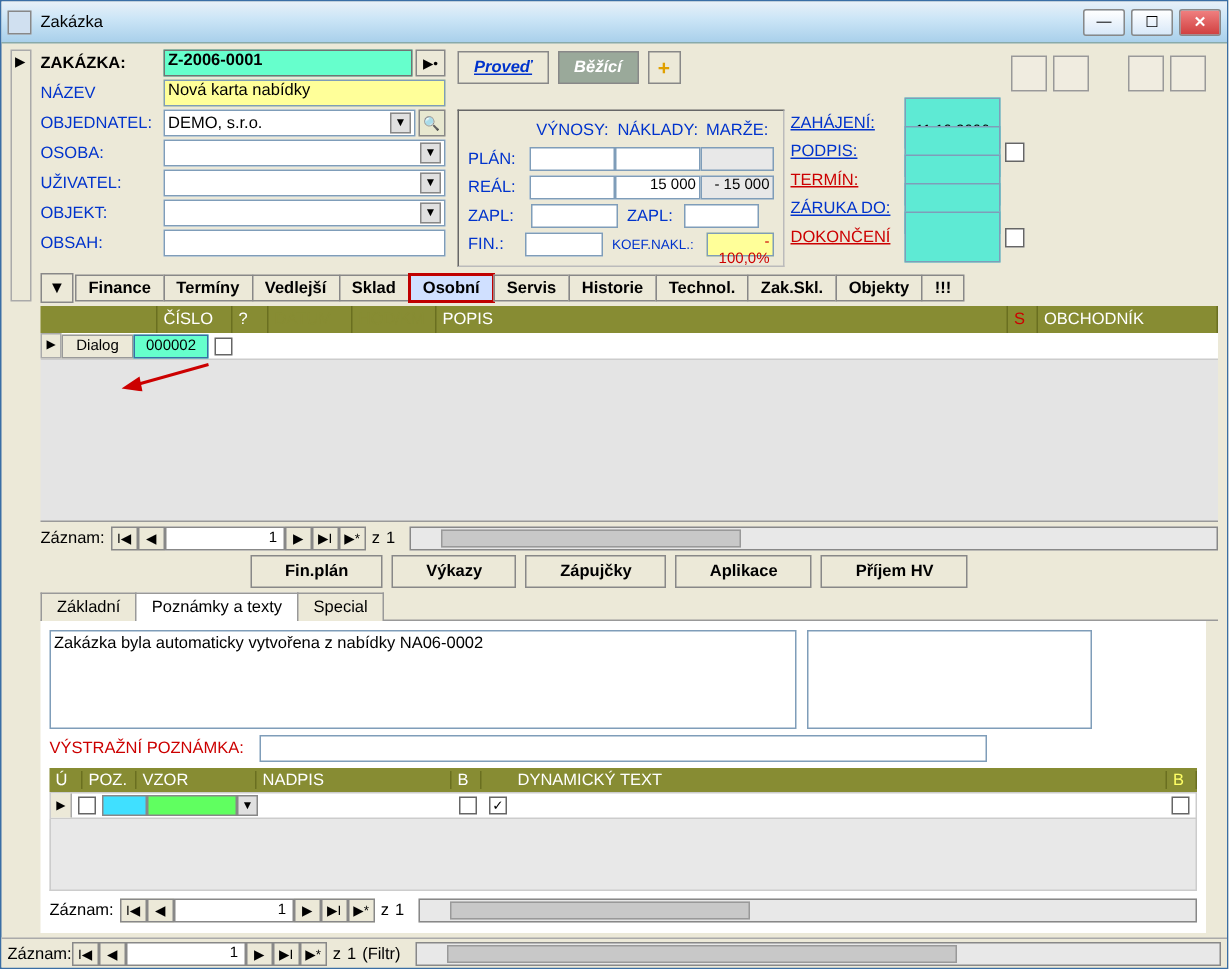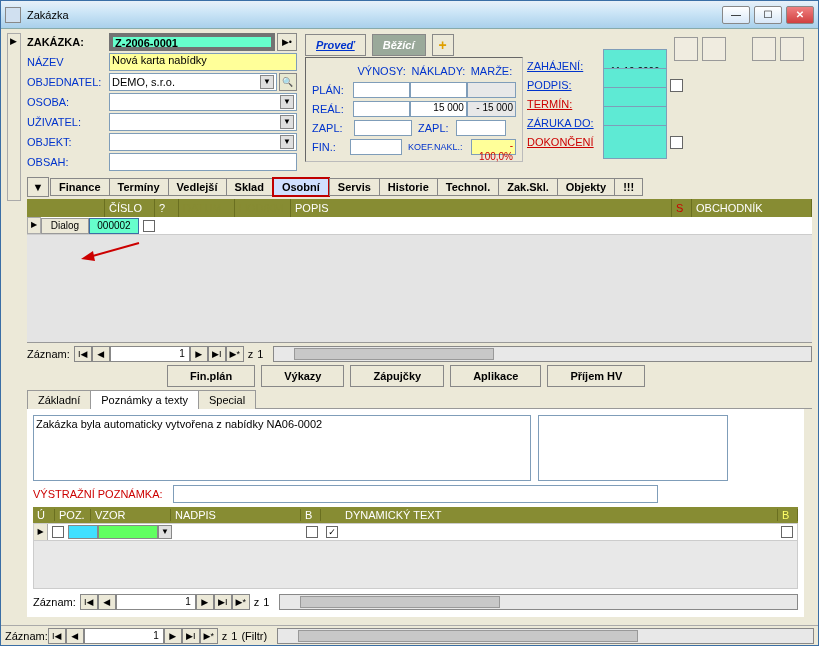--- a/index.html
+++ b/index.html
@@ -14,26 +14,26 @@
 .body { flex: 1; padding: 4px 6px 2px 6px; position: relative; overflow: hidden; }
 .rowmarker { position: absolute; left: 6px; top: 4px; width: 14px; height: 168px; background: #ece9d8; border: 1px solid #aaa; }
 .rowmarker::before { content: "▶"; font-size: 9px; position: absolute; left: 2px; top: 2px; }
 .form-top { margin-left: 20px; display: flex; gap: 8px; }
 .leftform { width: 270px; }
 .leftform .frow { display: flex; align-items: center; margin-bottom: 2px; height: 18px; }
 .leftform label { width: 82px; color: #0033cc; }
 .txt { height: 18px; border: 1px solid #7f9db9; background: #fff; padding: 0 2px; font-size: 11px; }
 .sel { height: 18px; border: 1px solid #7f9db9; background: #fff; display: flex; align-items: center; padding: 0 2px; flex: 1; }
 .sel .dd { margin-left: auto; width: 14px; height: 14px; background: #e0e0e0; border: 1px solid #888; text-align: center; line-height: 12px; font-size: 8px; }
-.zak-box { flex: 1; height: 18px; border: 4px solid #737373; background: #66ffcc; padding: 0 2px; font-weight: bold; }
+.zak-box { flex: 1; height: 18px; border: 1px solid #737373; background: #66ffcc; padding: 0 2px; font-weight: bold; }
 .nav-btn { width: 20px; height: 18px; border: 1px solid #888; background: #ece9d8; text-align: center; font-size: 9px; line-height: 16px; margin-left: 2px; }
 .nazev-box { flex: 1; height: 18px; border: 1px solid #7f9db9; background: #ffff99; padding: 0 2px; }
 .lookup-btn { width: 18px; height: 18px; border: 1px solid #888; background: #e8e8d0; margin-left: 2px; font-size: 9px; text-align: center; line-height: 16px; }
 .centerform { flex: 1; }
-.actions { display: flex; gap: 6px; align-items: center; height: 24px; margin-bottom: 0; }
+.actions { display: flex; gap: 6px; align-items: center; height: 24px; margin-bottom: 16px; }
 .btn3d { height: 22px; padding: 0 10px; border: 1px solid #888; background: #ece9d8; font-weight: bold; color: #0033cc; cursor: pointer; }
 .btn3d.teal { background: #9aa99a; color: #fff; font-style: italic; }
 .btn3d.small { padding: 0 22px; font-weight: normal; color: #000; }
 .plus-btn { width: 22px; height: 22px; border: 1px solid #888; background: #ece9d8; color: #e0a000; font-weight: bold; font-size: 14px; text-align: center; line-height: 20px; }
 .iconbtn { width: 24px; height: 24px; border: 1px solid #999; background: #f0ece0; display:inline-block; }
 .tool-icons { position: absolute; right: 14px; top: 8px; display: flex; gap: 4px; }
 .findata { display: flex; gap: 4px; }
 .fincol { border: 1px inset #bbb; padding: 4px 6px; background: #ece9d8; }
 .fincol .frow { display: flex; align-items: center; height: 18px; margin-bottom: 1px; }
 .fincol .lbl { width: 42px; color: #0033cc; }

